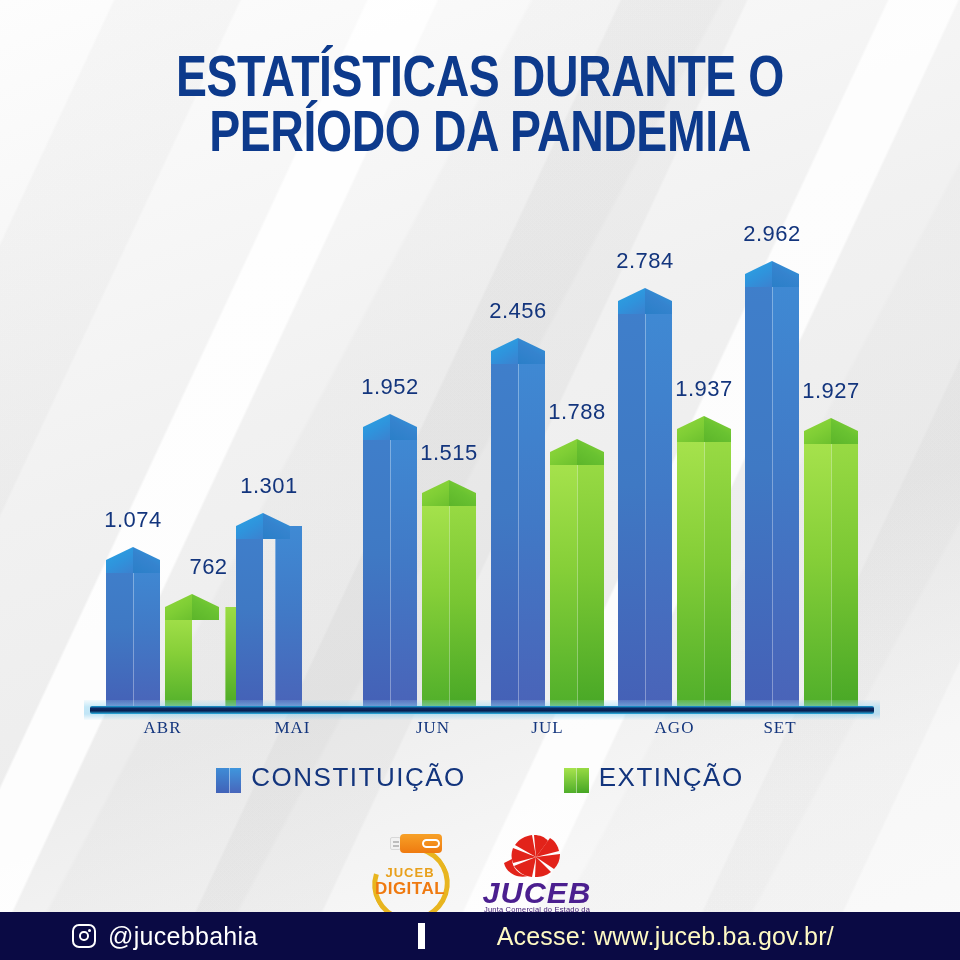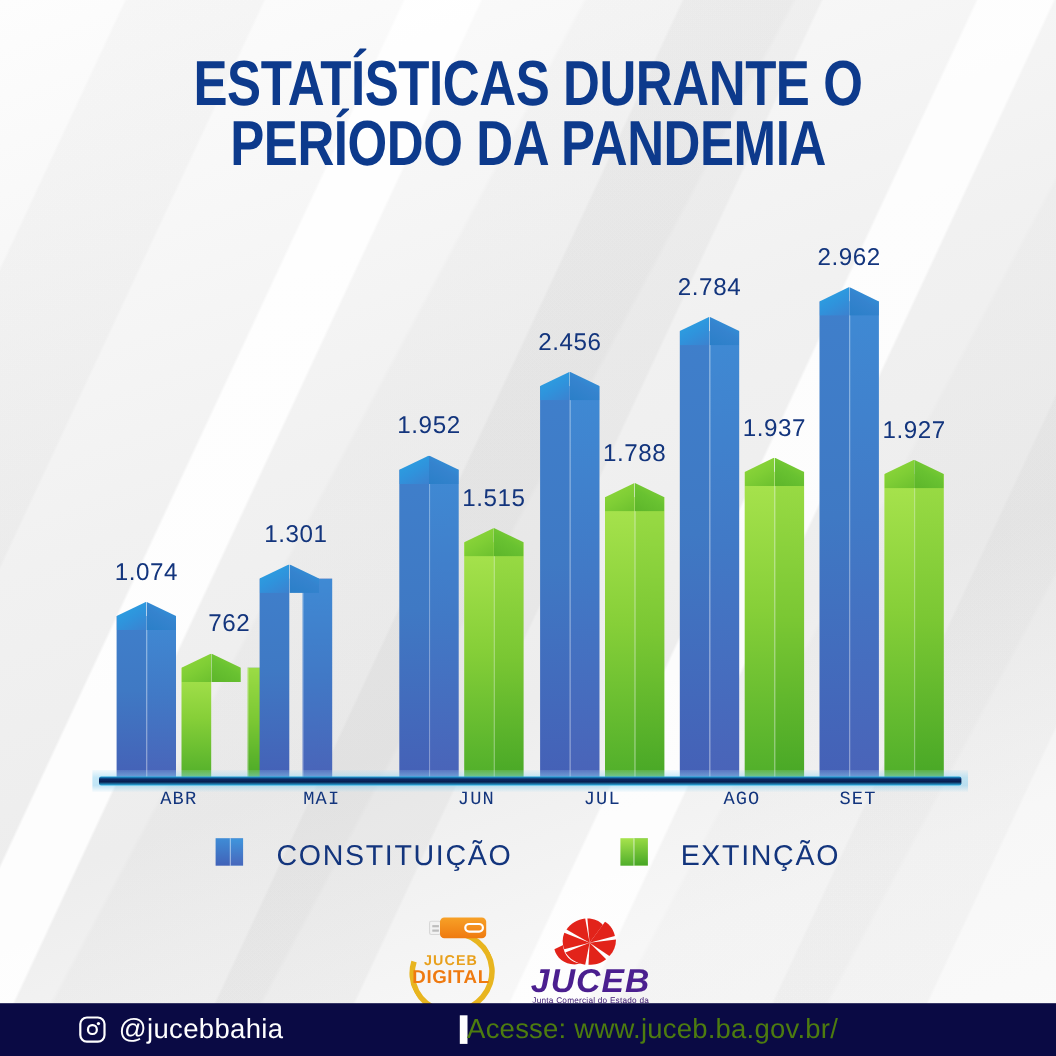--- a/index.html
+++ b/index.html
@@ -62,26 +62,26 @@
   
   #baseline{position:absolute;left:84px;top:700px;width:796px;height:20px;}
   #baseline .glow{position:absolute;left:0;right:0;top:0;height:20px;
     background:linear-gradient(to bottom,rgba(190,228,245,.15) 0%,rgba(150,215,243,.55) 35%,rgba(120,200,238,.45) 70%,rgba(200,232,246,.1) 100%);}
   #baseline .core{position:absolute;left:6px;right:6px;top:6px;height:8px;
     background:linear-gradient(to bottom,#1ea5dd 0%,#0a2a66 28%,#071d4d 60%,#2bb3e6 100%);
     border-radius:2px;}
 
   .mlabel{position:absolute;top:718px;width:140px;text-align:center;
     color:#13357d;font-size:17px;letter-spacing:1px;
-    font-family:Liberation Mono, monospace;}
+    font-family:Liberation Serif, serif;}
 
   
   #legend{position:absolute;left:0;right:0;top:762px;
     display:flex;justify-content:center;align-items:center;gap:98px;}
-  .lg{display:flex;align-items:flex-start;gap:30px;}
+  .lg{display:flex;align-items:flex-end;gap:10px;}
   .sw{position:relative;width:25px;height:25px;}
   .sw .sl,.sw .sr{position:absolute;top:0;bottom:0;width:12.5px;}
   .sw .sl{left:0;}
   .sw .sr{right:0;border-left:1px solid rgba(255,255,255,.45);box-sizing:border-box;}
   .sw-blue .sl{background:linear-gradient(to bottom,#3f8cd6 0%,#4162b8 100%);}
   .sw-blue .sr{background:linear-gradient(to bottom,#3f96dd 0%,#4866bb 100%);}
   .sw-green .sl{background:linear-gradient(to bottom,#a7e34d 0%,#50ae2b 100%);}
   .sw-green .sr{background:linear-gradient(to bottom,#97da43 0%,#46a625 100%);}
   .lg span.txt{color:#13357d;font-size:26px;letter-spacing:1.5px;
     font-family:"Liberation Sans", sans-serif;}
@@ -116,21 +116,21 @@
   
   #footer{position:absolute;left:0;bottom:0;width:960px;height:48px;background:#0a0a44;
     display:flex;align-items:center;}
   .fleft{display:flex;align-items:center;gap:12px;margin-left:72px;}
   .ig{width:24px;height:24px;border:2.2px solid #fff;border-radius:7px;position:relative;box-sizing:border-box;}
   .ig:before{content:"";position:absolute;left:5.2px;top:5.2px;width:9.4px;height:9.4px;
     border:2.2px solid #fff;border-radius:50%;box-sizing:border-box;}
   .ig:after{content:"";position:absolute;right:2.6px;top:2.6px;width:3px;height:3px;border-radius:50%;background:#fff;}
   .fhandle{color:#fff;font-size:25px;letter-spacing:.3px;}
   .divider{width:7px;height:26px;background:#fff;margin-left:160px;}
-  .fright{color:#4d7c0f;font-size:25px;letter-spacing:.2px;}
+  .fright{color:#fef9c3;font-size:25px;margin-left:72px;letter-spacing:.2px;}
 </style>
 </head>
 <body>
 
 <div id="poster">
   <div class="diag"></div>
 
   <div class="title">
     <div>ESTATÍSTICAS DURANTE O</div>
     <div>PERÍODO DA PANDEMIA</div>

